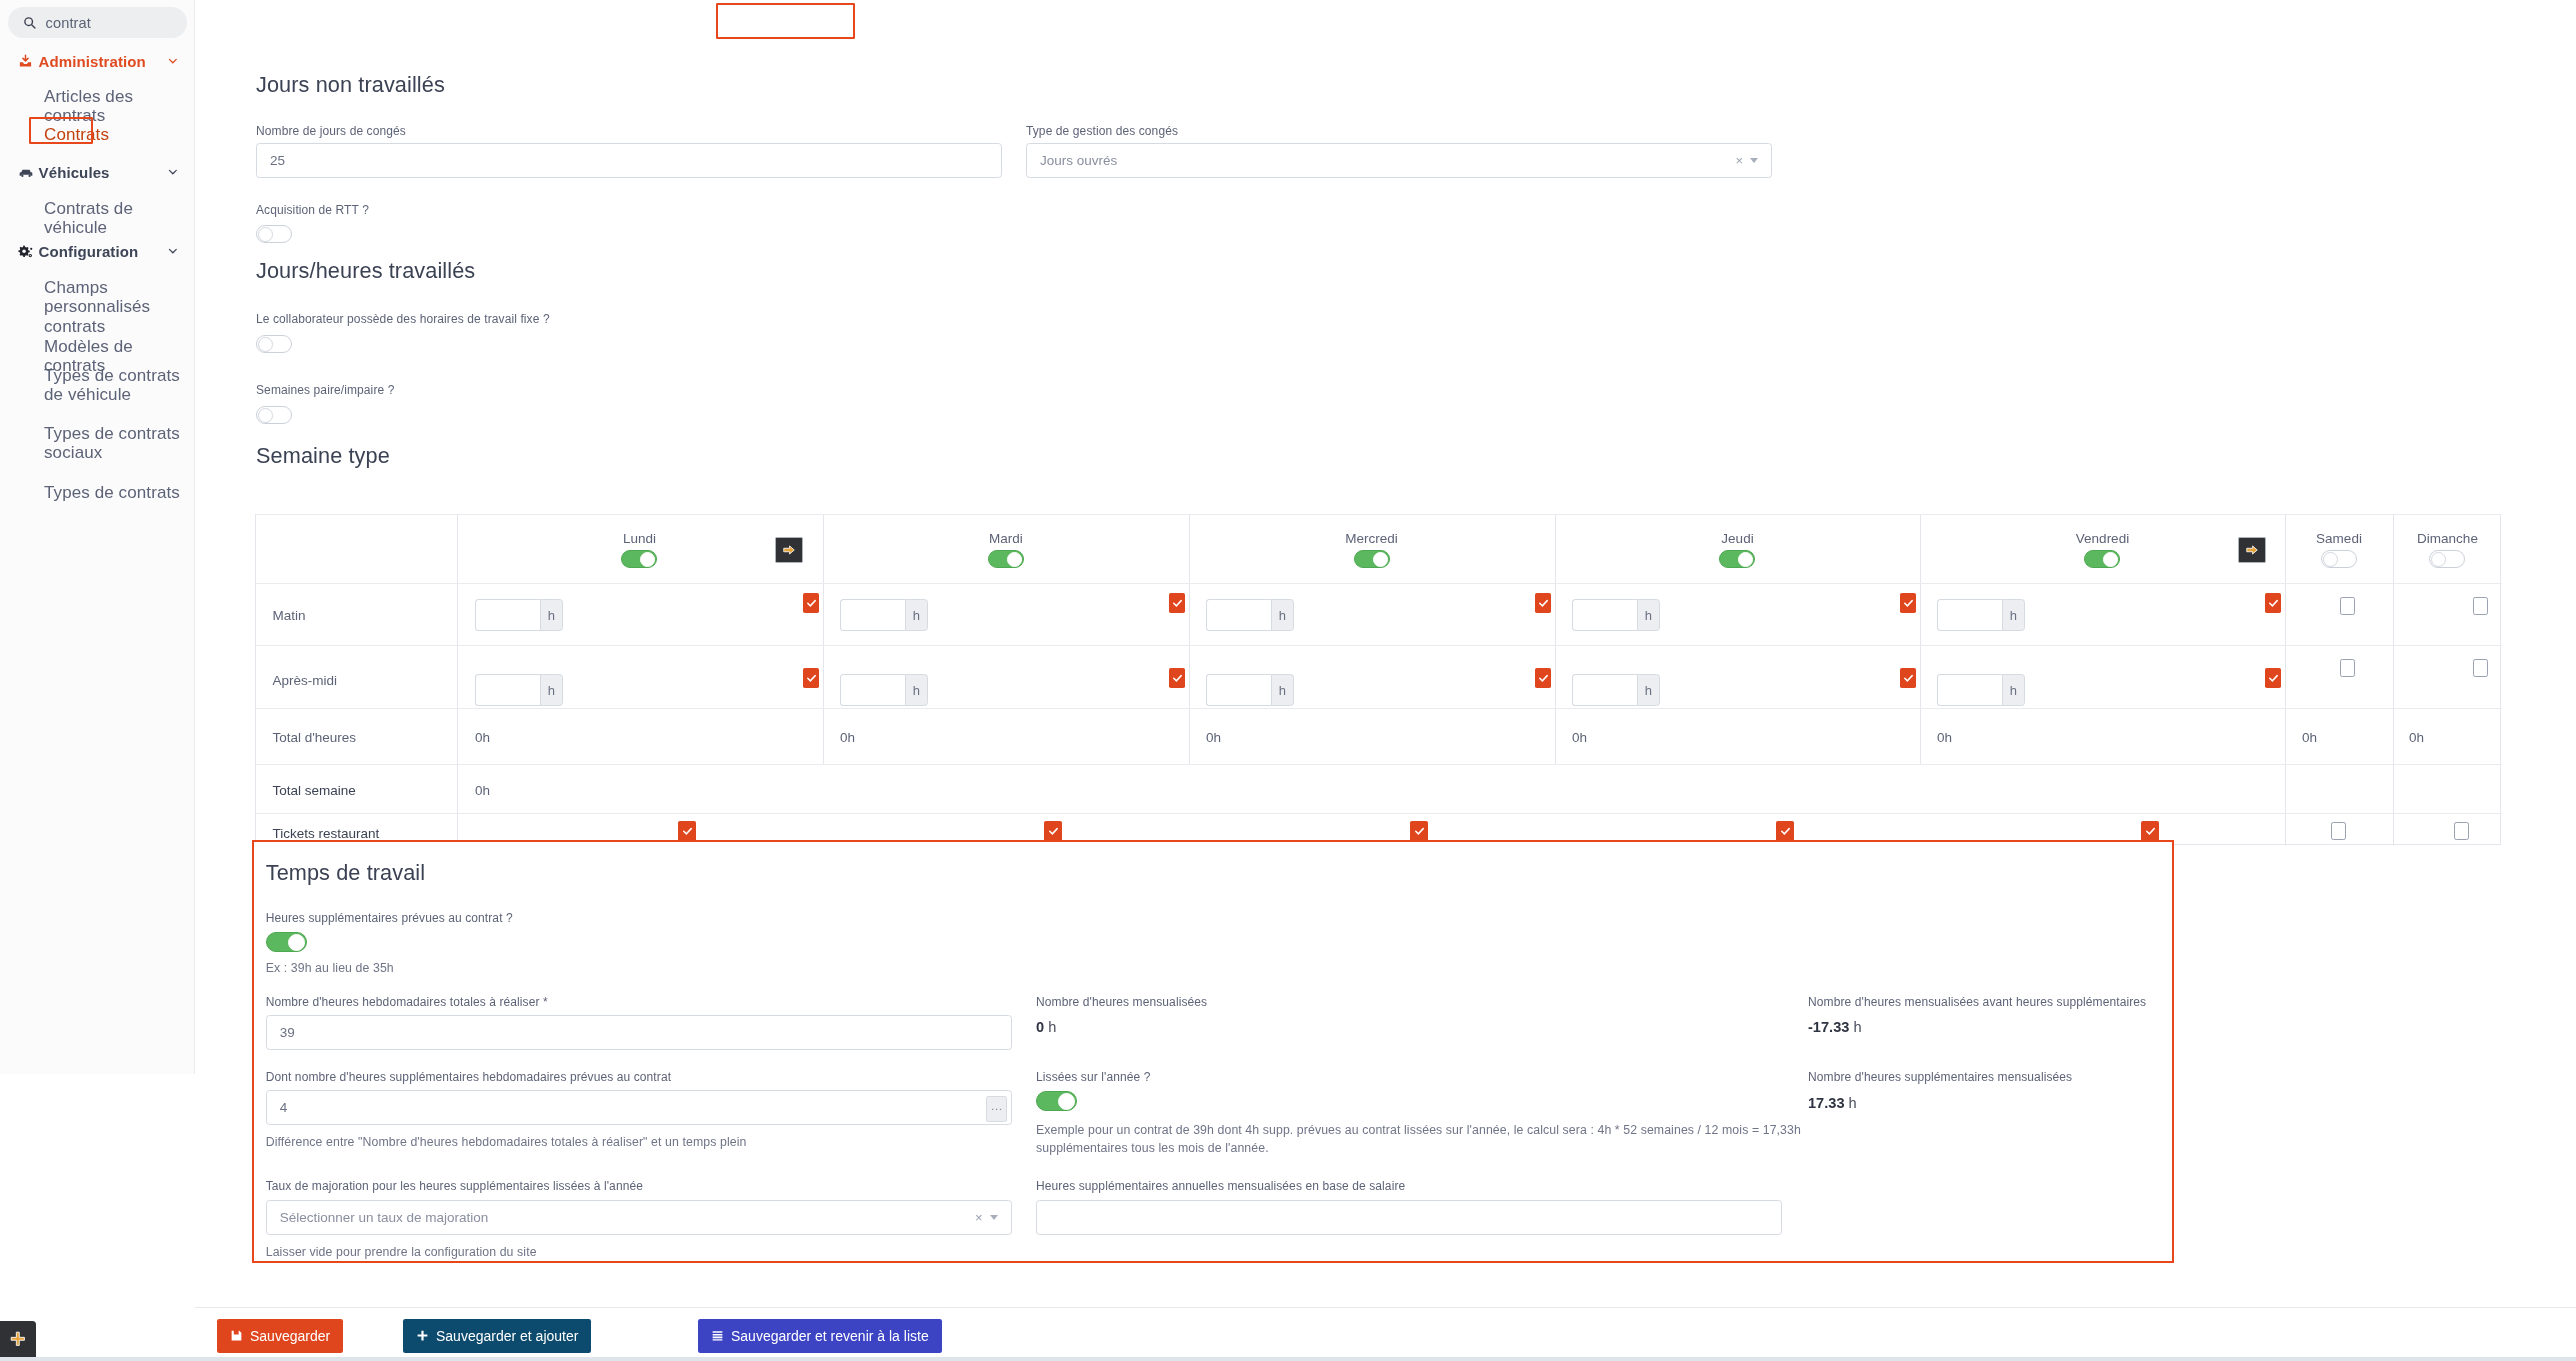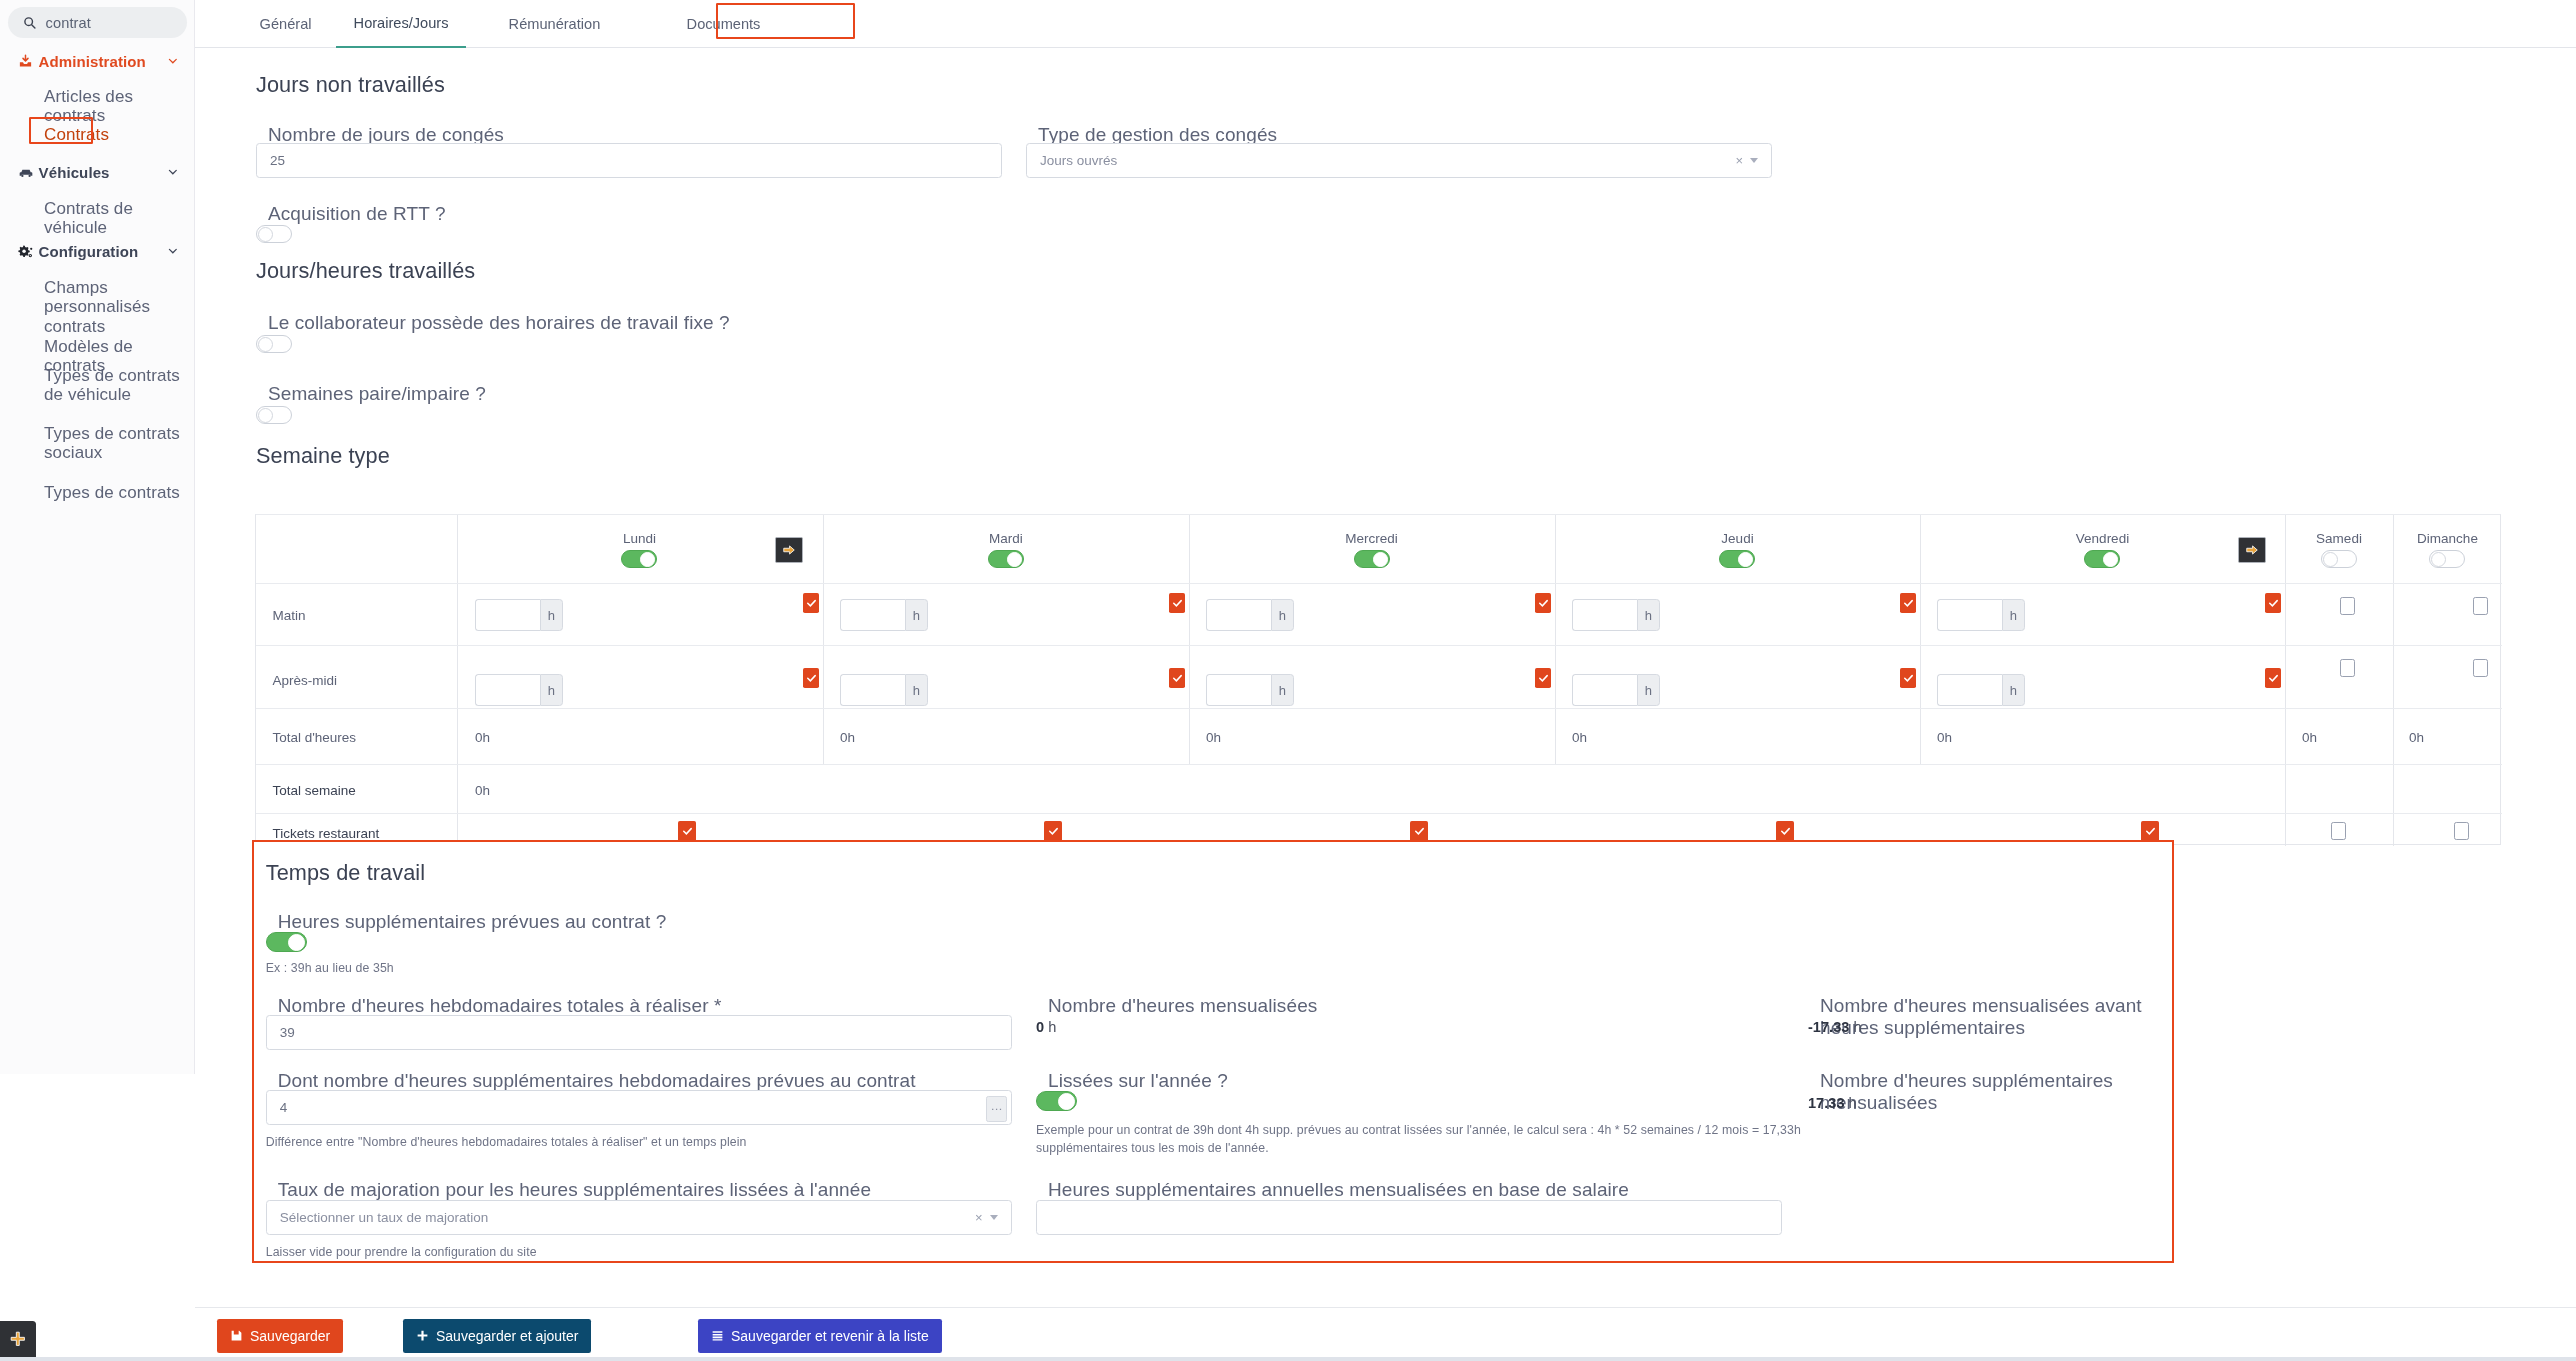--- a/index.html
+++ b/index.html
@@ -48,21 +48,21 @@
   #main { position:absolute; left:195px; top:0; width:2381px; height:1361px; background:#fff; }
 
   
   #tabstrip { position:absolute; left:0; top:0; width:2381px; height:48px; background:#fff;
               border-bottom:0.6px solid #e3e5ea; }
   .tab { position:absolute; top:0; height:48px; display:flex; align-items:center;
          justify-content:center; font-size:14.6px; color:#5c6376; padding:0 17.6px; }
   .tab.active { color:#3f4a5c; border-bottom:2.9px solid #3c9e8c; }
 
   .section-title { position:absolute; font-size:21.7px; color:#3b4253; font-weight:400; letter-spacing:0.1px; }
-  .fld-label { position:absolute; font-size:19px; color:#5d6377; letter-spacing:0.1px;margin-left:12px; }
+  .fld-label { position:absolute; font-size:12px; color:#5d6377; letter-spacing:0.1px; }
   .fld-help  { position:absolute; font-size:12.3px; color:#6f7487; letter-spacing:0.1px; line-height:17.6px;}
   .txtinput {
     position:absolute; background:#fff; border:0.6px solid #d6dae1; border-radius:3.5px;
     display:flex; align-items:center; padding-left:13px; font-size:13.5px; color:#6b7183;
   }
   .selectbox {
     position:absolute; background:#fff; border:0.6px solid #d6dae1; border-radius:3.5px;
     display:flex; align-items:center; padding-left:13px; font-size:13.5px; color:#8a8fa0;
   }
   .selectbox .clr { position:absolute; right:28px; font-size:13px; color:#9aa0b0; }
@@ -210,34 +210,20 @@
   <div class="nav-item" style="top:424px;">
     <span>Types de contrats sociaux</span>
   </div>
   <div class="nav-item" style="top:483px;">
     <span>Types de contrats</span>
   </div>
 </div>
 
 <div id="main">
 
-  <div id="tabstrip">
-    <div class="tab" style="left:47px;">
-      <span>Général</span>
-    </div>
-    <div class="tab active" style="left:141px;">
-      <span>Horaires/Jours</span>
-    </div>
-    <div class="tab" style="left:296px;">
-      <span>Rémunération</span>
-    </div>
-    <div class="tab" style="left:474px;">
-      <span>Documents</span>
-    </div>
-  </div>
   <div class="hl-box" style="left:521px; top:2.9px; width:139px; height:36px;"></div>
 
   <div class="section-title" style="left:61px; top:72px;">Jours non travaillés</div>
 
   <div class="fld-label" style="left:61px; top:124px;">Nombre de jours de congés</div>
   <div class="txtinput" style="left:61px; top:143px; width:746px; height:35px;">
     <span>25</span>
   </div>
 
   <div class="fld-label" style="left:831px; top:124px;">Type de gestion des congés</div>

